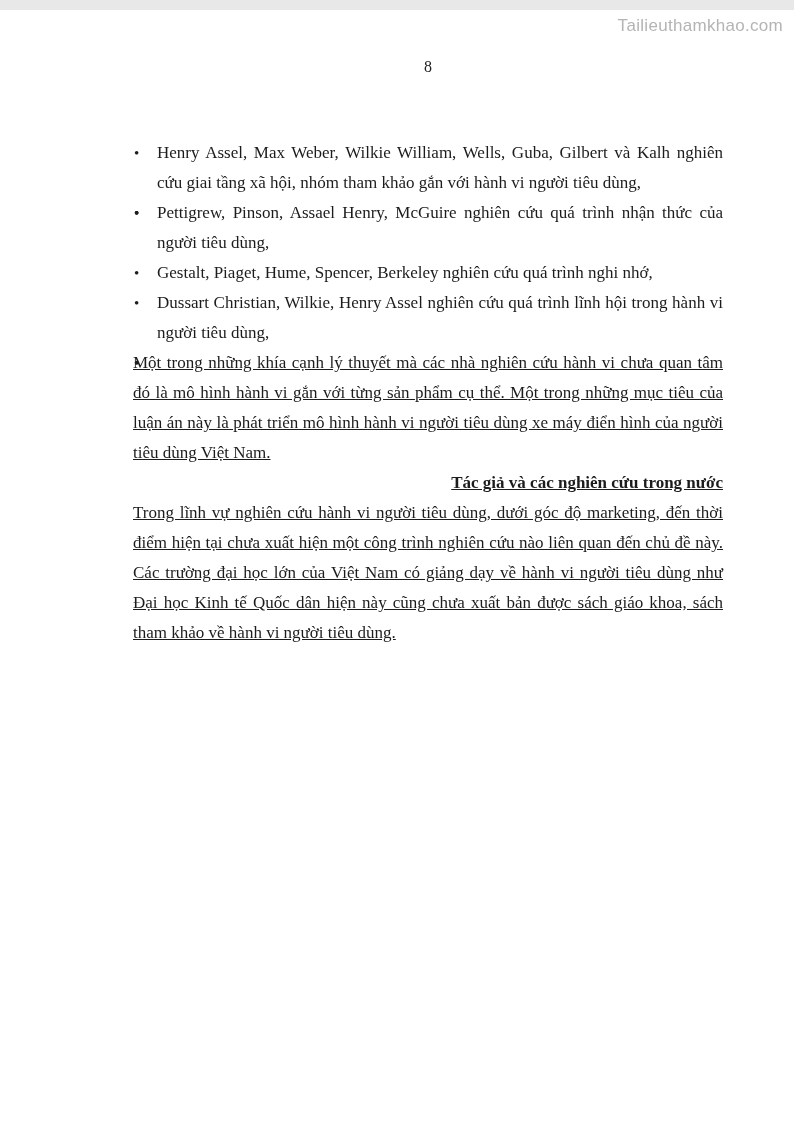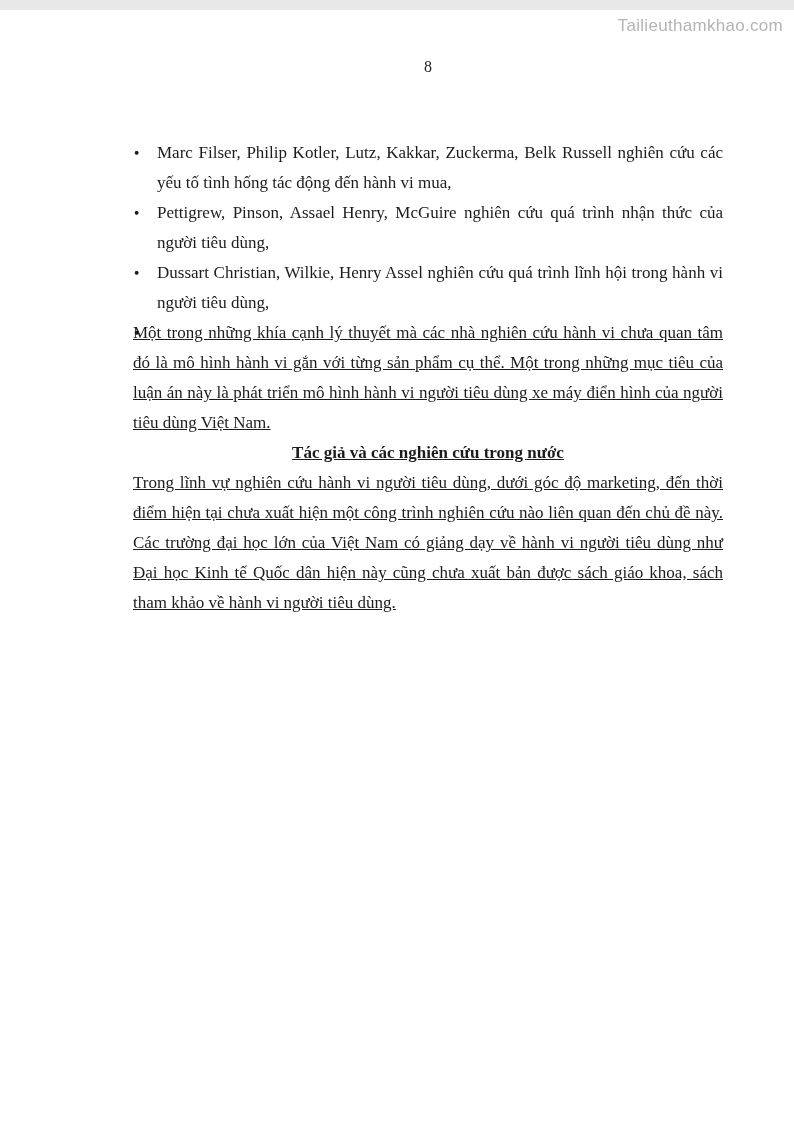--- a/index.html
+++ b/index.html
@@ -56,51 +56,52 @@
     top: 0;
     font-size: 15px;
   }
   .content p {
     margin: 0;
     text-align: justify;
     text-decoration: underline;
   }
   .content p.heading {
     font-weight: bold;
-    text-align: center;
+    text-align: right;
   }
 </style>
 </head>
 <body>
 
 <div class="page">
 
   <div class="watermark">Tailieuthamkhao.com</div>
 
   <div class="page-number">8</div>
 
   <div class="content">
 
     <ul class="bullet-list">
       <li>
         <span class="bullet-marker">•</span>
+        <span>Henry Assel, Max Weber, Wilkie William, Wells, Guba, Gilbert và Kalh nghiên cứu giai tầng xã hội, nhóm tham khảo gắn với hành vi người tiêu dùng,</span>
       </li>
       <li>
         <span class="bullet-marker">•</span>
-        <span>Marc Filser, Philip Kotler, Lutz, Kakkar, Zuckerma, Belk Russell nghiên cứu các yếu tố tình hống tác động đến hành vi mua,</span>
       </li>
       <li>
         <span class="bullet-marker">•</span>
       </li>
       <li>
         <span class="bullet-marker">•</span>
         <span>Pettigrew, Pinson, Assael Henry, McGuire nghiên cứu quá trình nhận thức của người tiêu dùng,</span>
       </li>
       <li>
         <span class="bullet-marker">•</span>
+        <span>Gestalt, Piaget, Hume, Spencer, Berkeley nghiên cứu quá trình nghi nhớ,</span>
       </li>
       <li>
         <span class="bullet-marker">•</span>
         <span>Dussart Christian, Wilkie, Henry Assel nghiên cứu quá trình lĩnh hội trong hành vi người tiêu dùng,</span>
       </li>
       <li>
         <span class="bullet-marker">•</span>
       </li>
       <li>
         <span class="bullet-marker">•</span>

